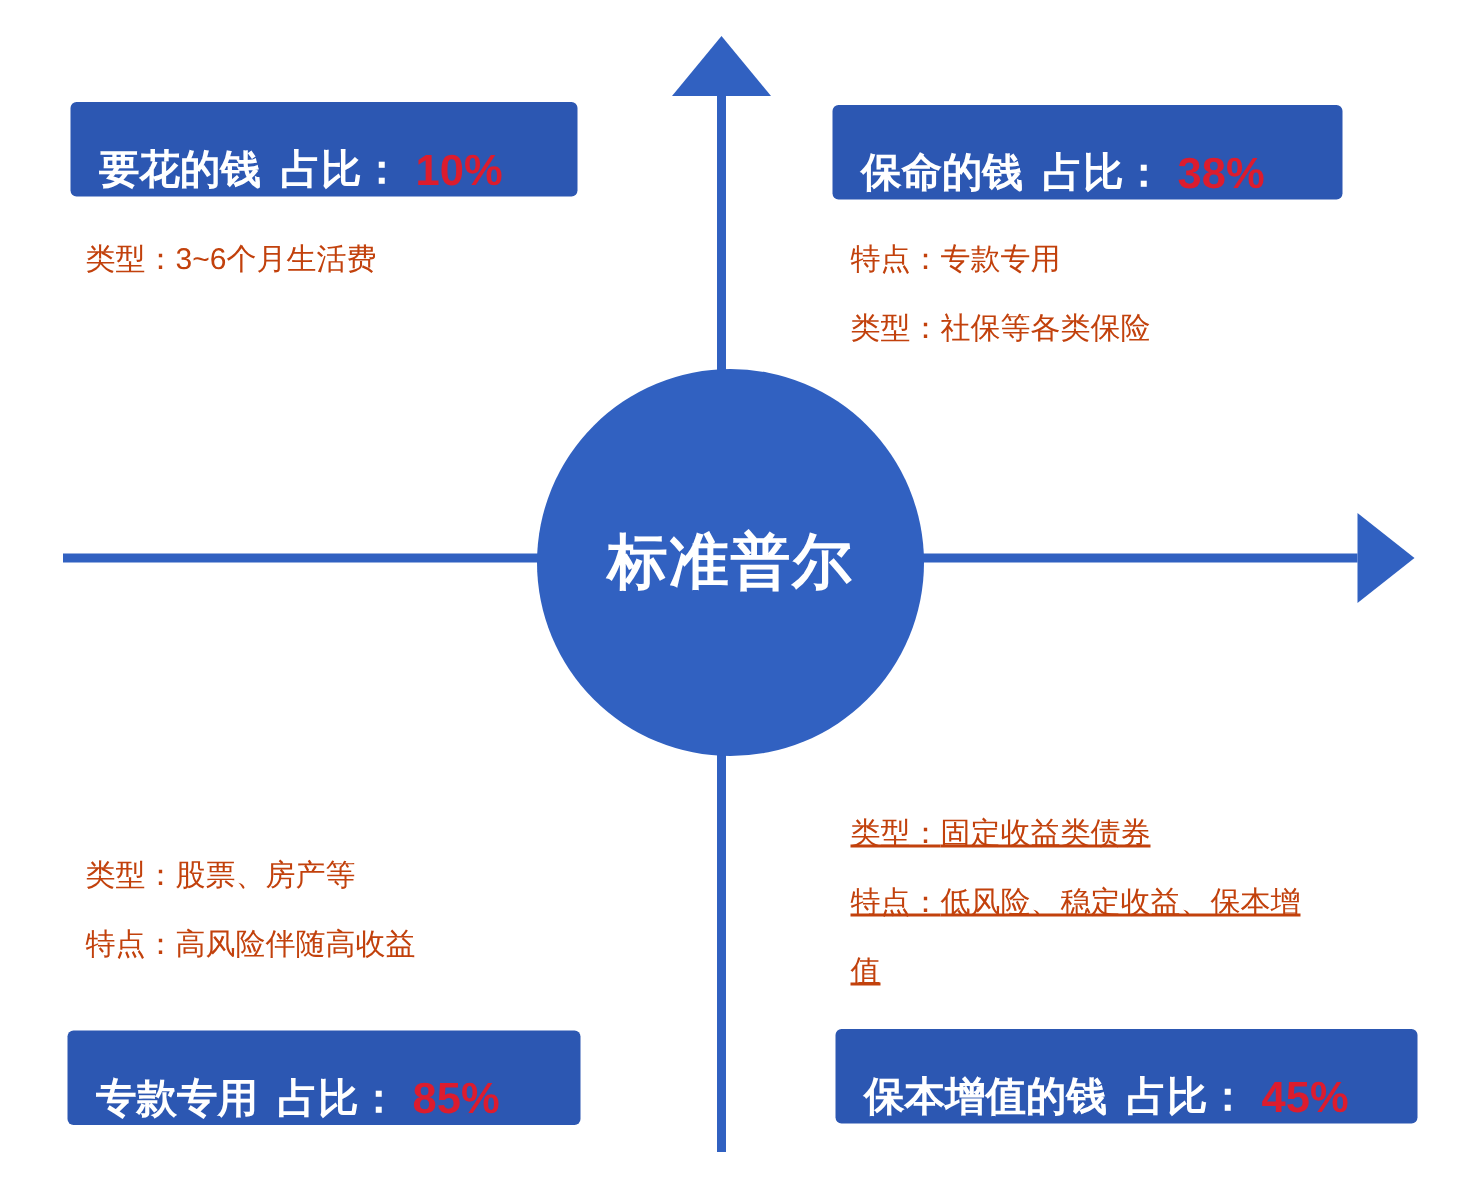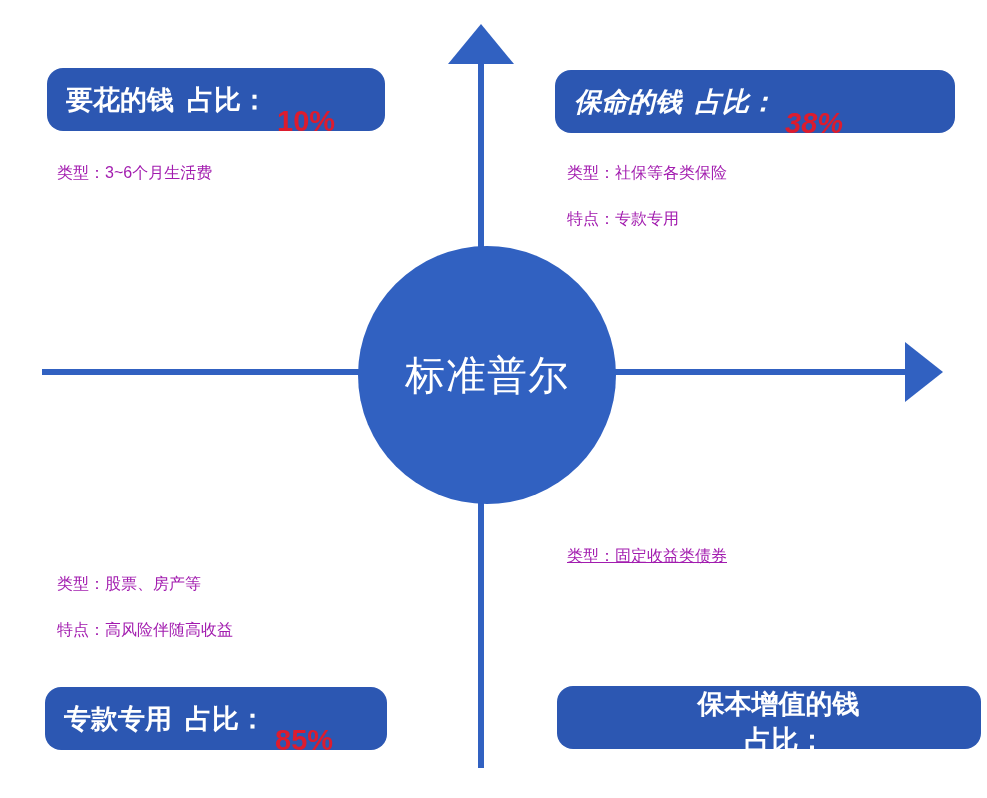--- a/index.html
+++ b/index.html
@@ -67,62 +67,62 @@
     height: 258px;
     border-radius: 50%;
     background: #3161C1;
     z-index: 2;
     display: flex;
     align-items: center;
     justify-content: center;
   }
   .circle-title {
     color: #ffffff;
-    font-weight: normal;
+    font-weight: bold;
     font-size: 40px;
     line-height: 53px;
     letter-spacing: 1px;
   }
   .circle-title span { display: block; }
 
   
   .hbox {
     position: absolute;
     height: 63px;
     background: #2C57B2;
-    border-radius: 16px;
+    border-radius: 4px;
     display: flex;
-    align-items: center;
+    align-items: flex-end;
     padding-left: 19px;
     box-sizing: border-box;
     z-index: 3;
     color: #ffffff;
     font-weight: bold;
     font-size: 27px;
     white-space: nowrap;
   }
   .hbox .ratio { margin-left: 13px; }
   .hbox .pct {
     color: #DC1C2E;
     margin-left: 9px;
     font-size: 29px;
     margin-top: 44px;
   }
   .hbox.tl { left: 47px;  top: 68px;  width: 338px; }
-  .hbox.tr { left: 555px; top: 70px;  width: 400px; font-style: italic; }
+  .hbox.tr { left: 555px; top: 70px;  width: 340px; }
   .hbox.bl { left: 45px;  top: 687px; width: 342px; }
-  .hbox.br { left: 557px; top: 686px; width: 424px; flex-direction: column; }
+  .hbox.br { left: 557px; top: 686px; width: 388px; }
 
   
   .details {
     position: absolute;
     z-index: 3;
-    font-size: 16px;
+    font-size: 20px;
     line-height: 46px;
-    color: #a21caf;
+    color: #c2410c;
   }
   .details.tl { left: 57px;  top: 150px; width: 340px; }
   .details.tr { left: 567px; top: 150px; width: 340px; }
   .details.bl { left: 57px;  top: 561px; width: 360px; }
   .details.br { left: 567px; top: 533px; width: 300px; text-decoration: underline; }
 </style>
 </head>
 <body>
 
 <div class="canvas">
@@ -146,36 +146,37 @@
   <div class="details tl">
     <div class="row"><span>类型：</span><span>3~6个月生活费</span></div>
   </div>
 
   <div class="hbox tr">
     <span class="name">保命的钱</span>
     <span class="ratio">占比：</span>
     <span class="pct">38%</span>
   </div>
   <div class="details tr">
+    <div class="row"><span>特点：</span><span>专款专用</span></div>
     <div class="row"><span>类型：</span><span>社保等各类保险</span></div>
-    <div class="row"><span>特点：</span><span>专款专用</span></div>
   </div>
 
   <div class="details bl">
     <div class="row"><span>类型：</span><span>股票、房产等</span></div>
     <div class="row"><span>特点：</span><span>高风险伴随高收益</span></div>
   </div>
   <div class="hbox bl">
     <span class="name">专款专用</span>
     <span class="ratio">占比：</span>
     <span class="pct">85%</span>
   </div>
 
   <div class="details br">
     <div class="row"><span>类型：</span><span>固定收益类债券</span></div>
+    <div class="row"><span>特点：</span><span>低风险、稳定收益、保本增值</span></div>
   </div>
   <div class="hbox br">
     <span class="name">保本增值的钱</span>
     <span class="ratio">占比：</span>
     <span class="pct">45%</span>
   </div>
 
 </div>
 
 </body></html>

